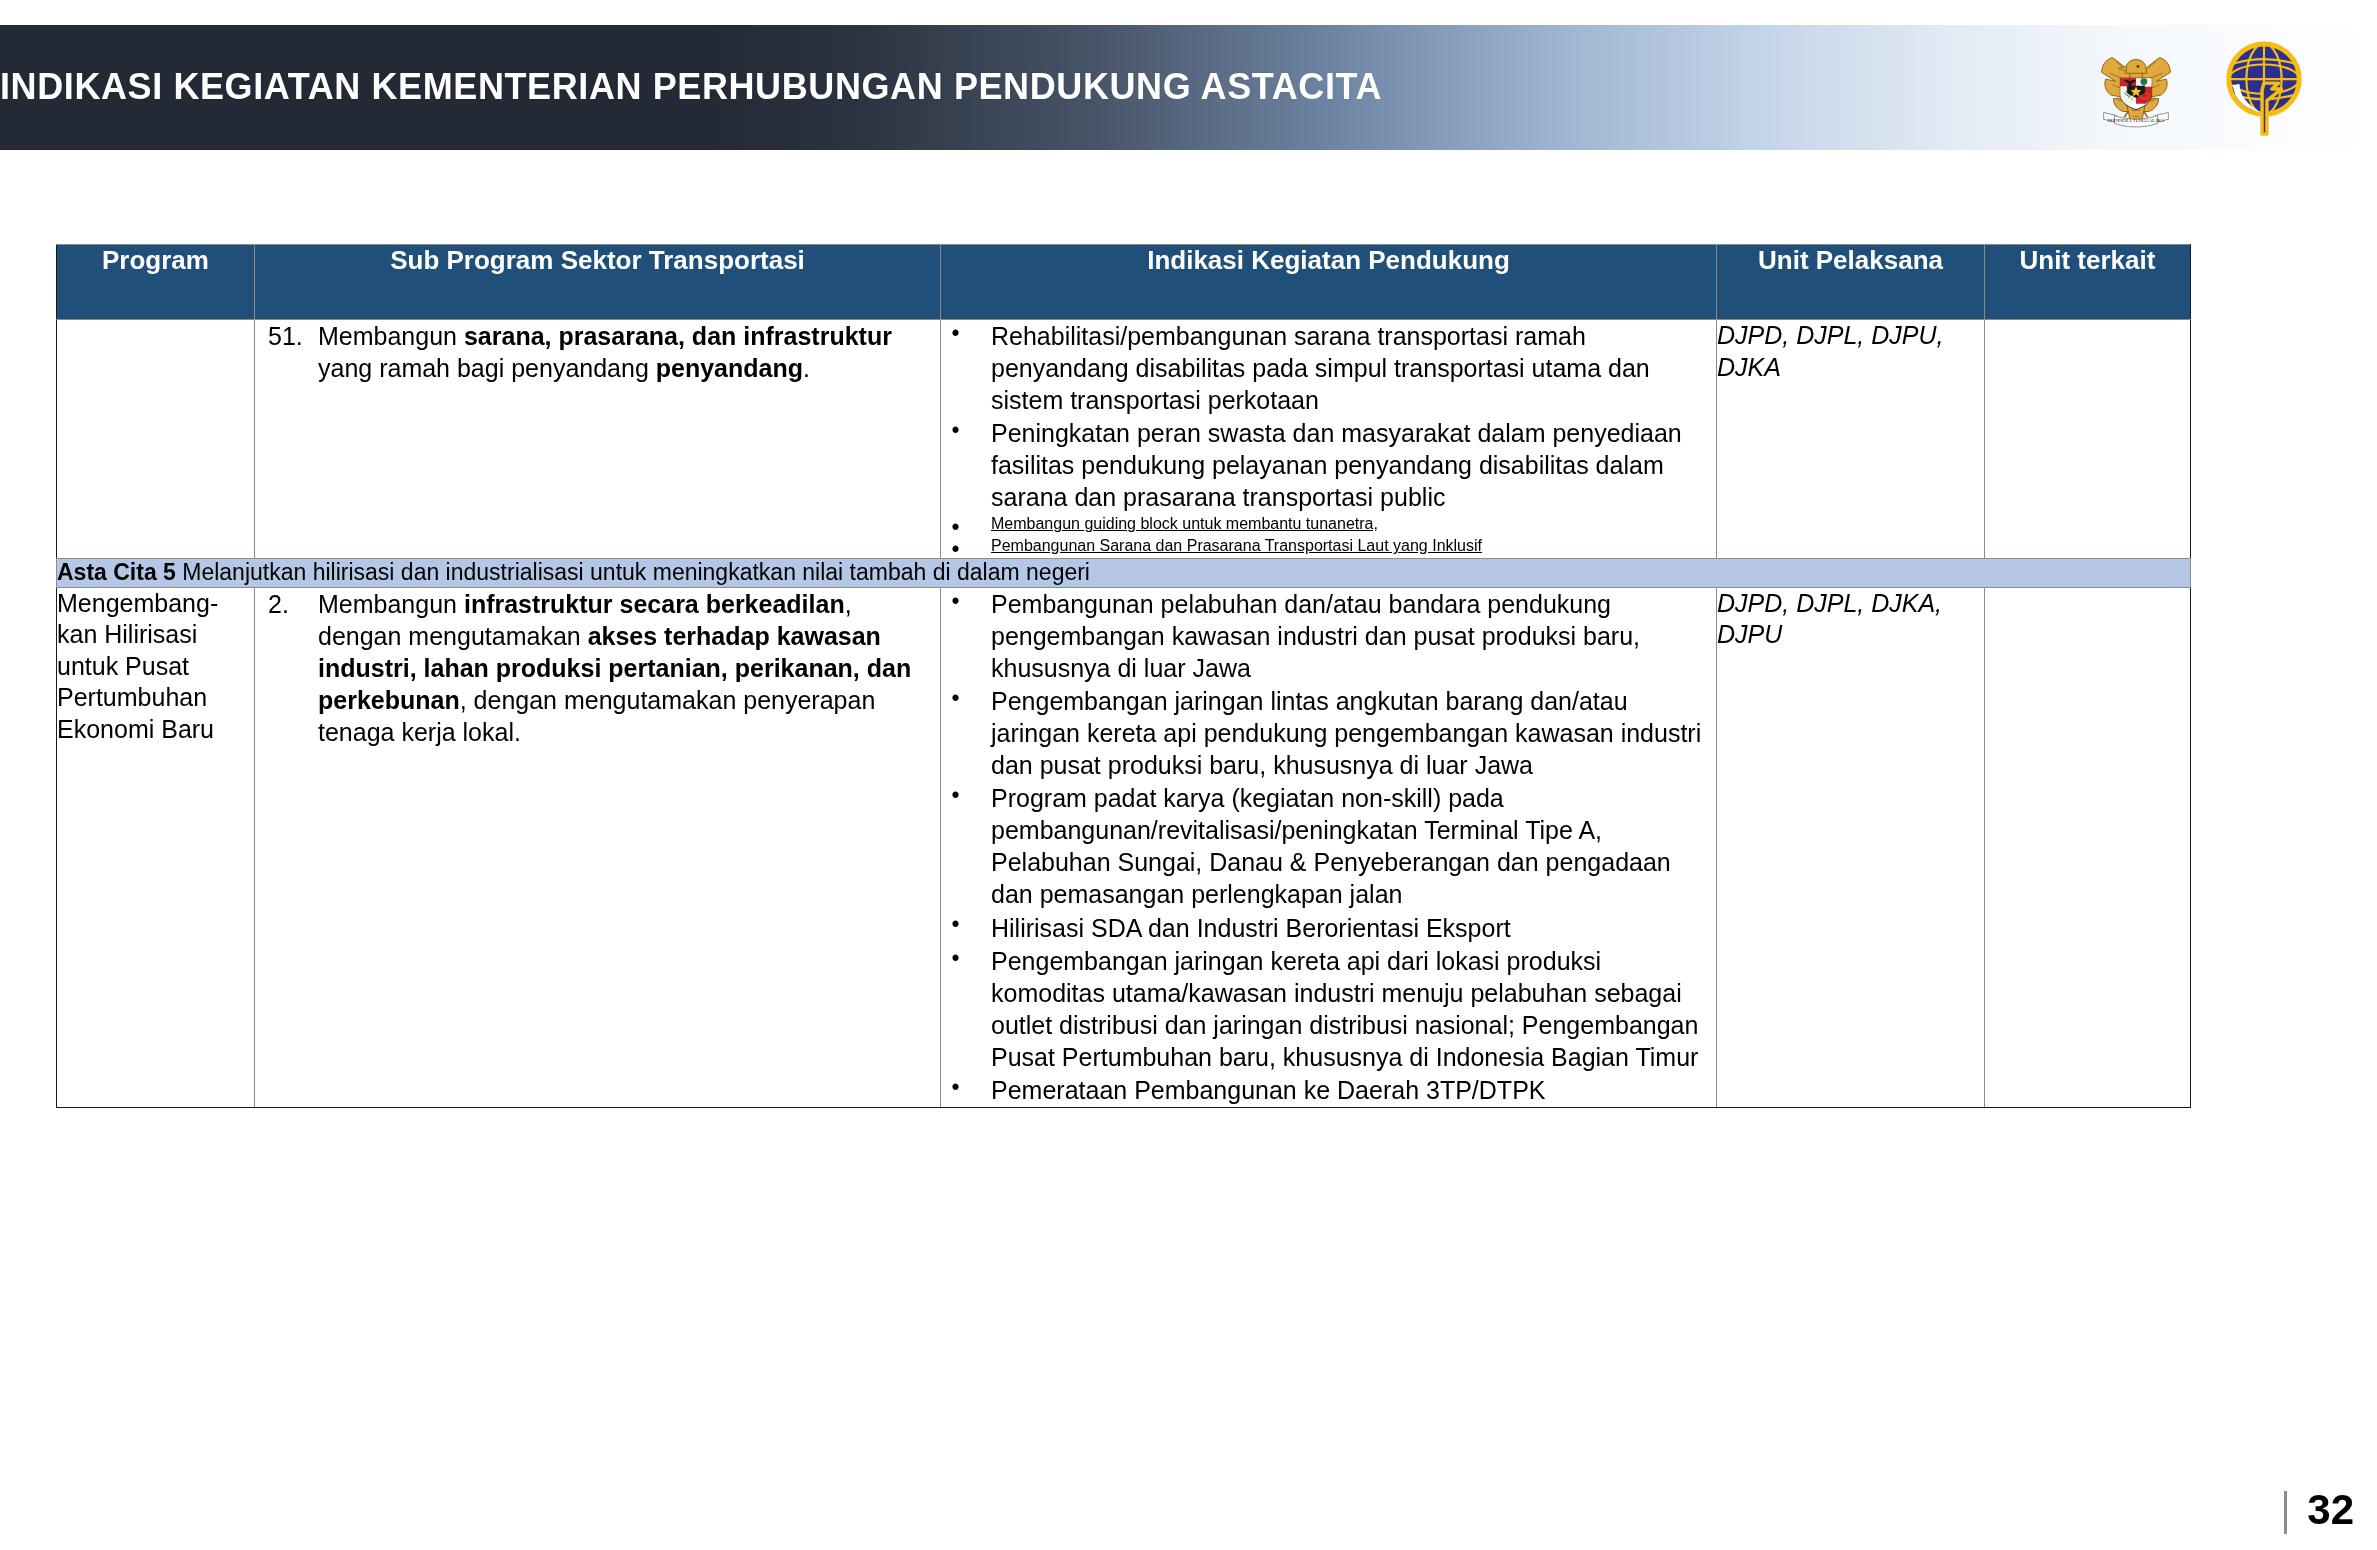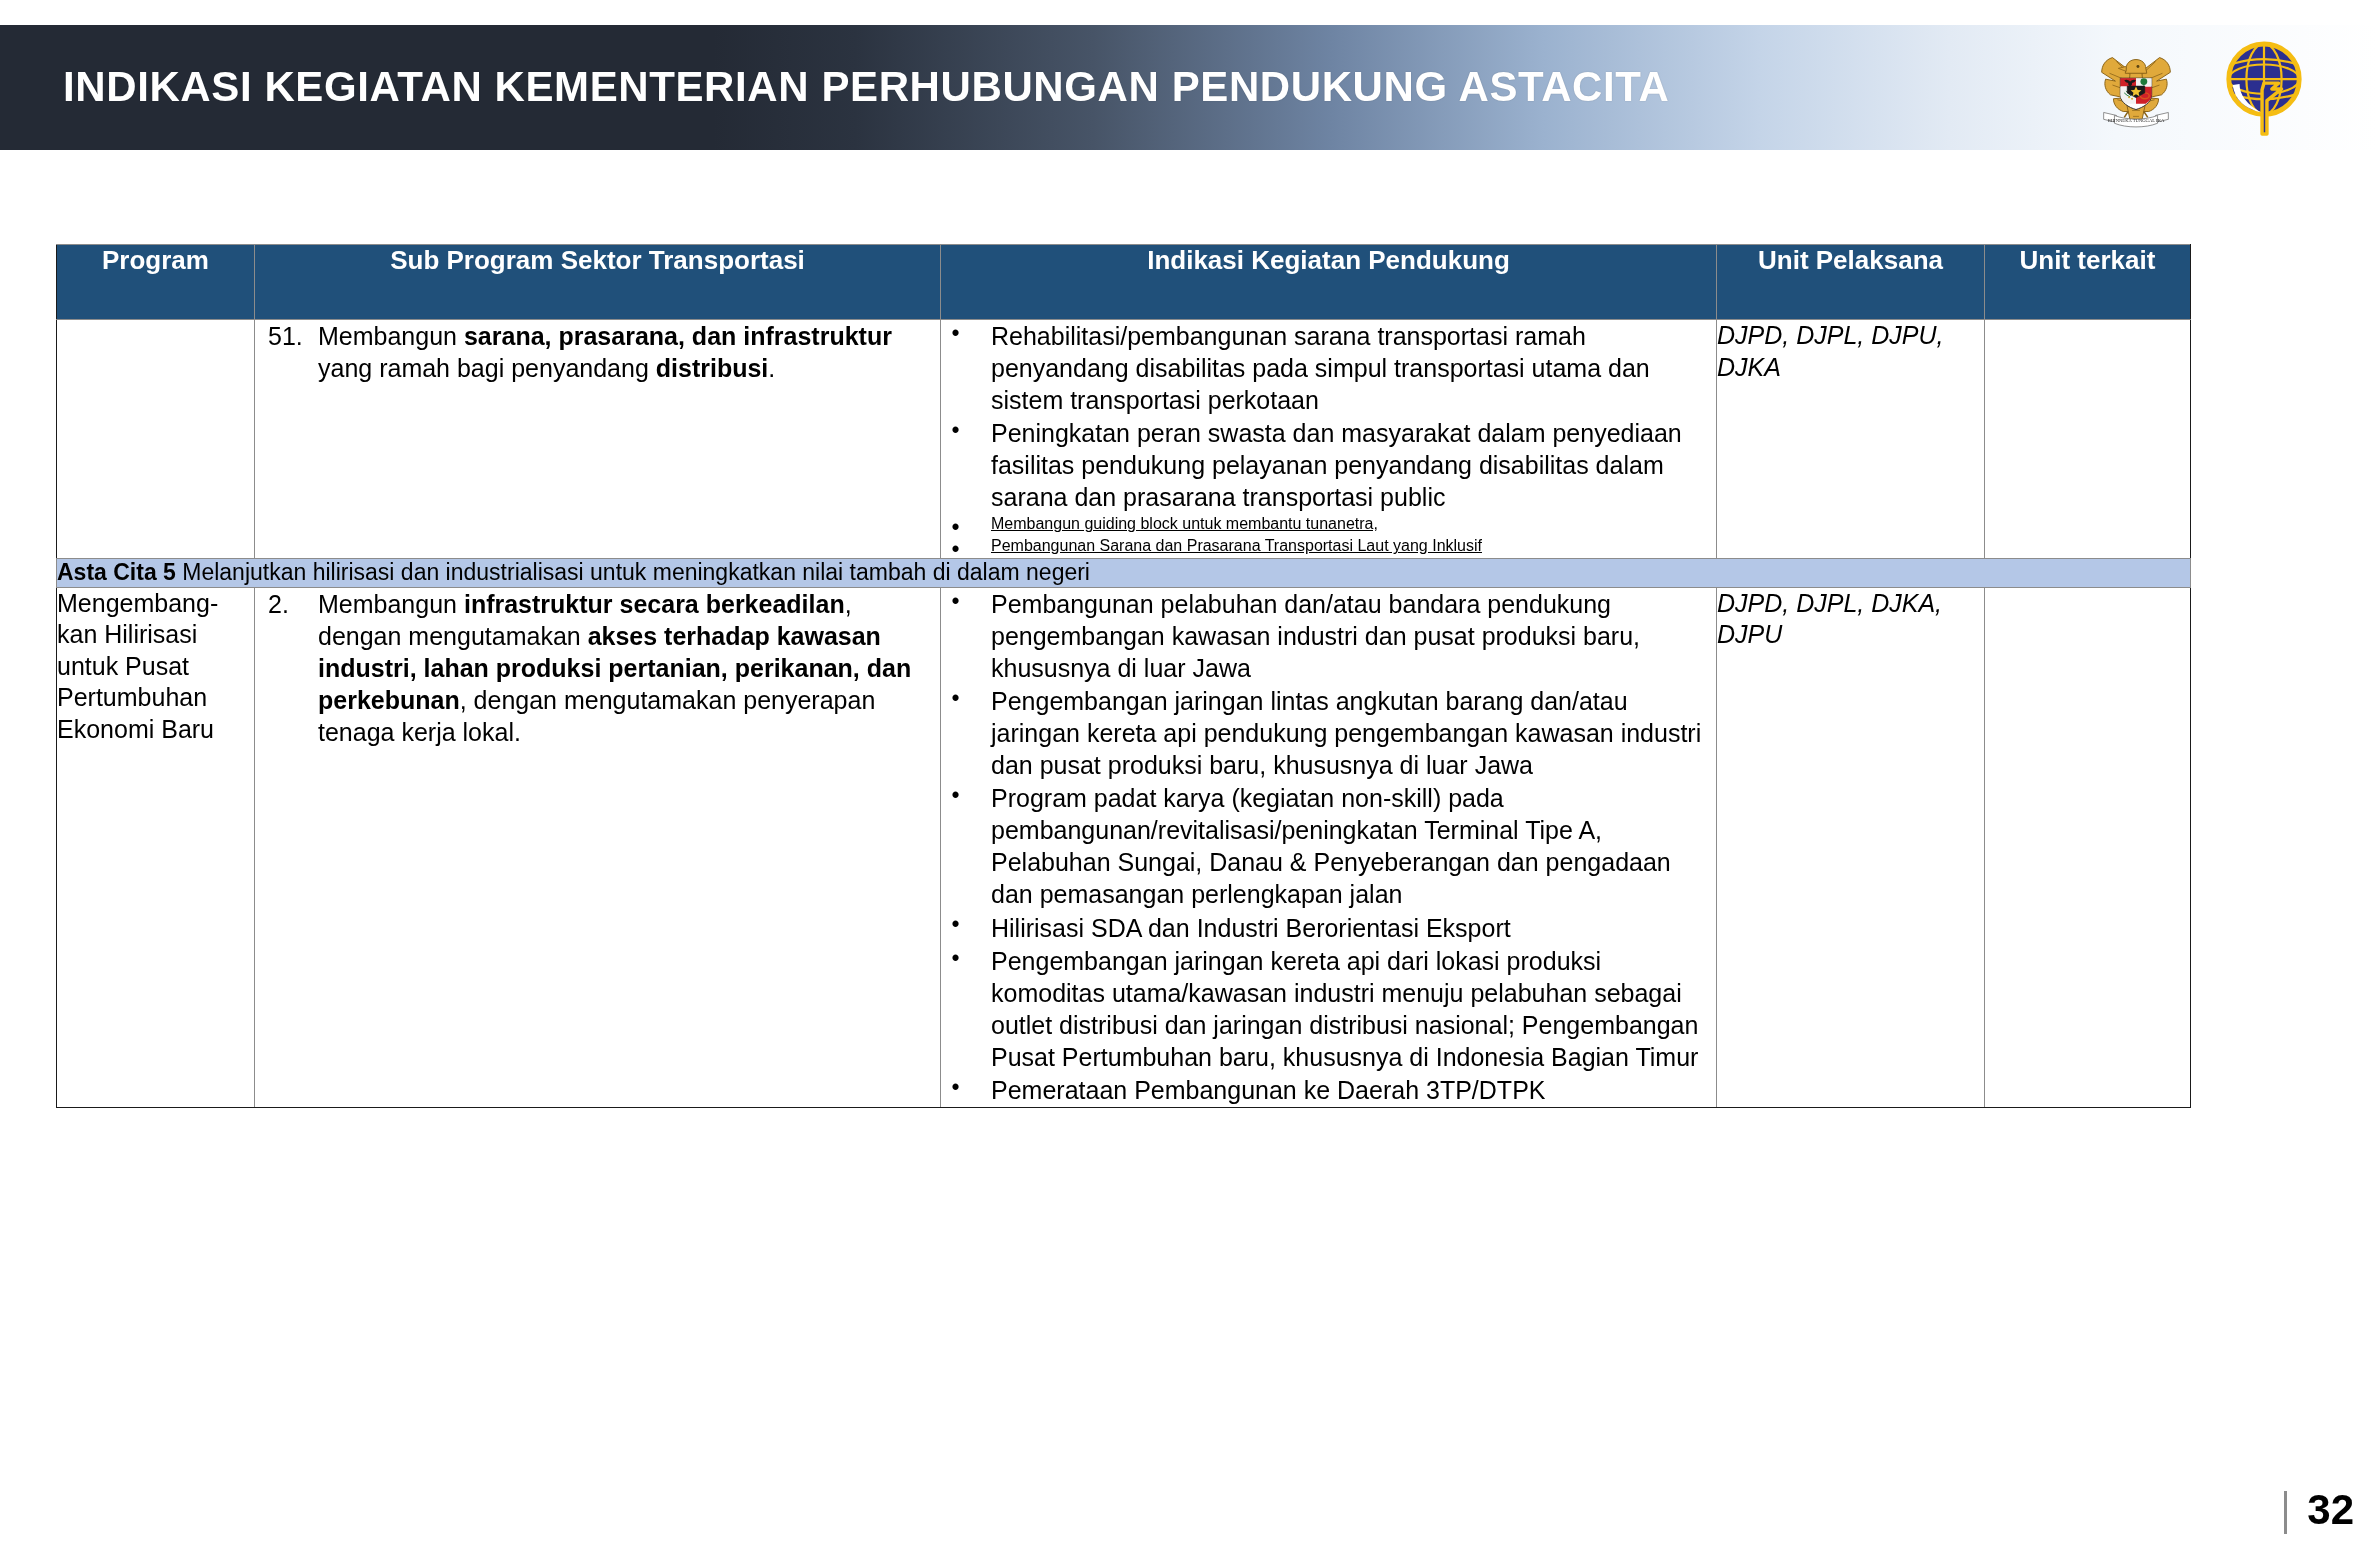--- a/index.html
+++ b/index.html
@@ -22,23 +22,22 @@
     left: 0; top: 24.5px;
     width: 2377px; height: 125px;
     background: linear-gradient(to right,
         #242a35 0%, #242a35 30%, #2b3340 36%,
         #475467 46%, #6e84a3 56%, #9bb2cf 65%,
         #c4d4e8 74%, #e2eaf4 82%, #f4f8fc 89%, #ffffff 100%);
     display: flex;
     align-items: center;
   }
   .header-title {
-    margin-left: 63px;
     color: #ffffff;
-    font-size: 42px;
+    font-size: 36px;
     font-weight: bold;
     letter-spacing: 0.6px;
     font-family: "Liberation Sans", sans-serif;
     white-space: nowrap;
     text-shadow: 0 0 1.2px rgba(0,0,0,0.25);
     text-align: center;
   }
   .header-logos {
     position: absolute;
     right: 69px; top: 50%;
@@ -279,21 +278,21 @@
       </thead>
       <tbody>
 
         <tr class="row-body">
           <td class="cell cell-prog edge-l">
             <div class="prog-text"></div>
           </td>
           <td class="cell">
             <div class="numitem">
               <span class="num">51.</span>
-              <span class="body"><span>Membangun </span><b>sarana, prasarana, dan infrastruktur</b><span> yang ramah bagi penyandang </span><b>distribusi</b><span>.</span></span>
+              <span class="body"><span>Membangun </span><b>sarana, prasarana, dan infrastruktur</b><span> yang ramah bagi penyandang </span><b>penyandang</b><span>.</span></span>
             </div>
           </td>
           <td class="cell">
             <ul class="bullets">
                 <li>Rehabilitasi/pembangunan sarana transportasi ramah penyandang disabilitas pada simpul transportasi utama dan sistem transportasi perkotaan</li>
                 <li>Peningkatan peran swasta dan masyarakat dalam penyediaan fasilitas pendukung pelayanan penyandang disabilitas dalam sarana dan prasarana transportasi public</li>
                 <li class="tight">Membangun guiding block untuk membantu tunanetra,</li>
                 <li class="tight">Pembangunan Sarana dan Prasarana Transportasi Laut yang Inklusif</li>
               </ul>
           </td>

